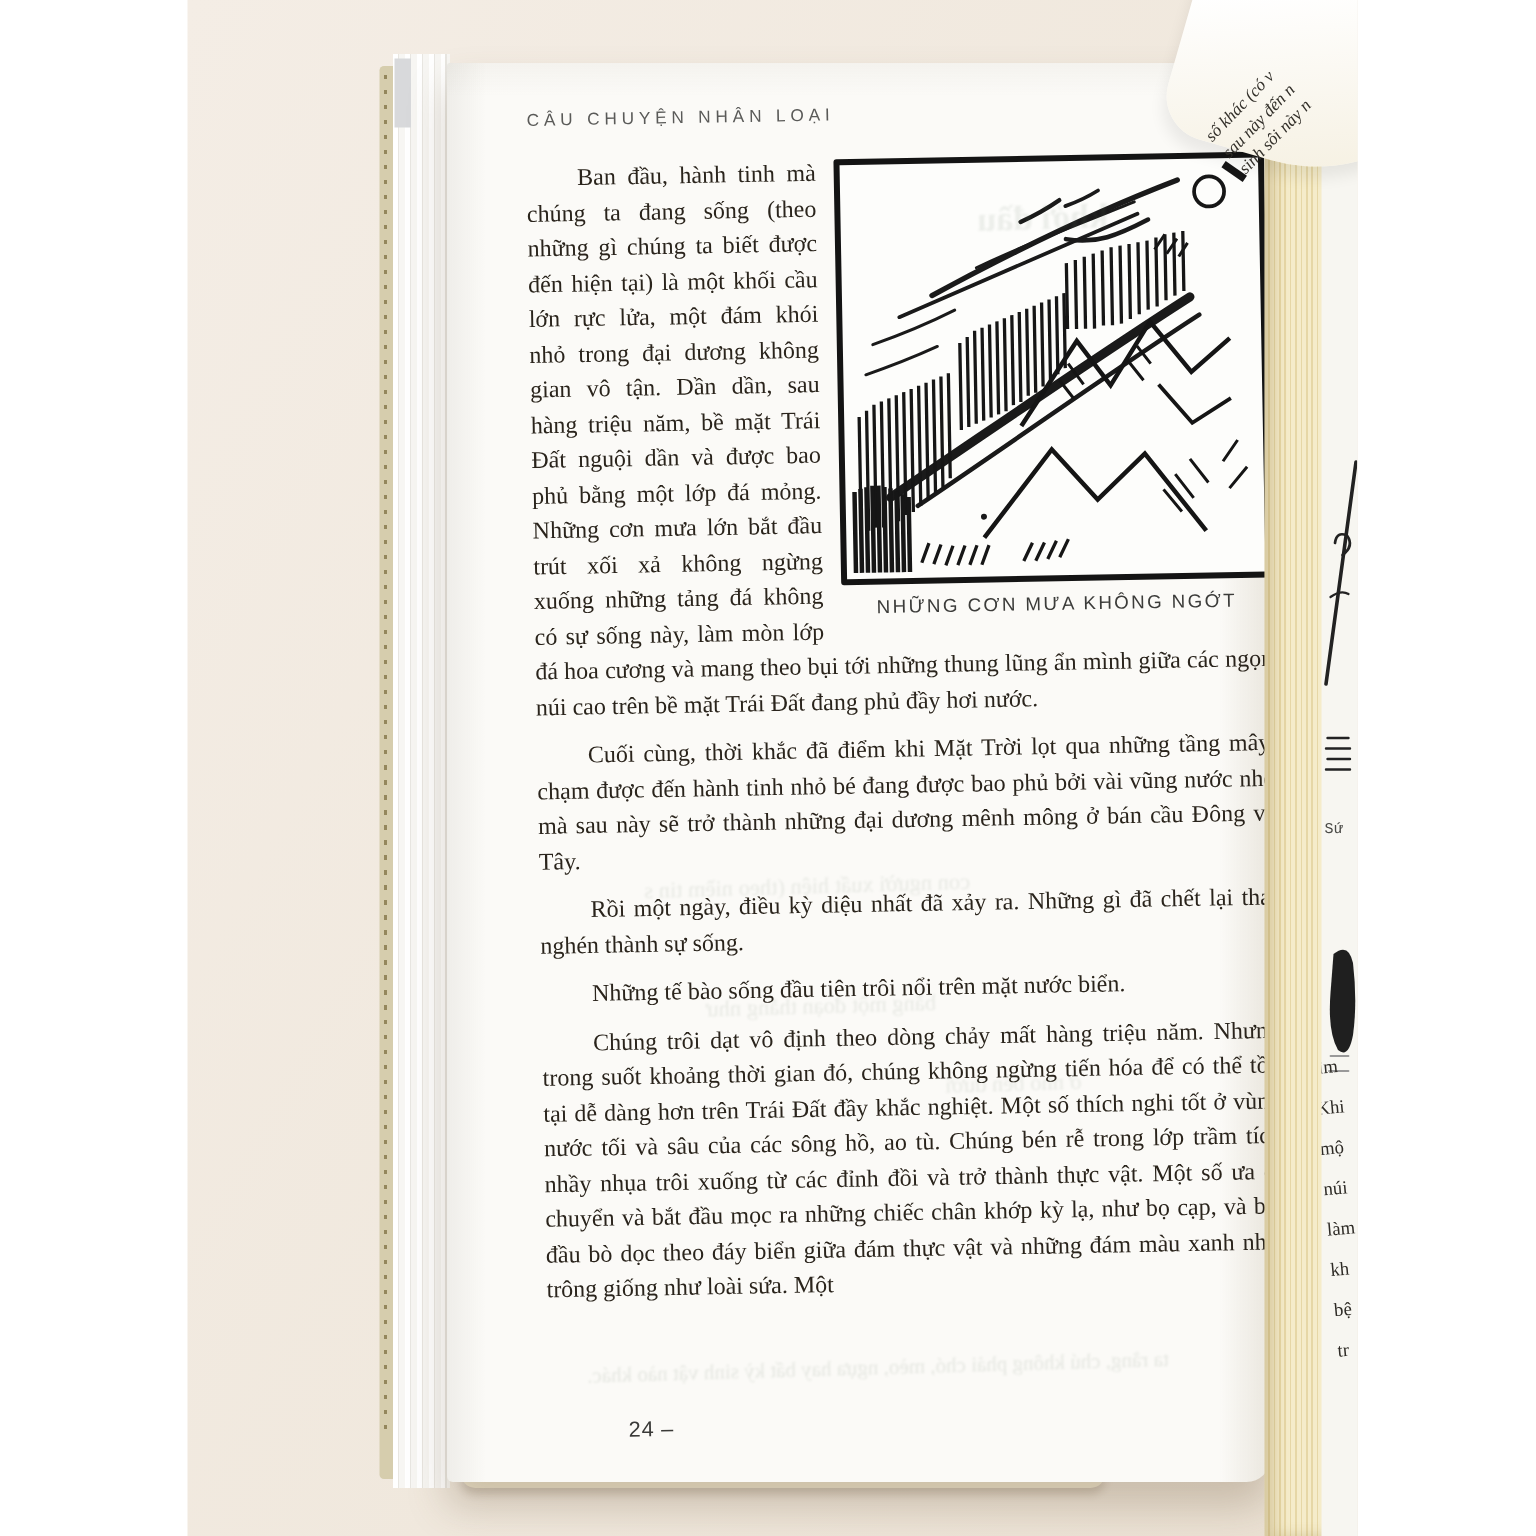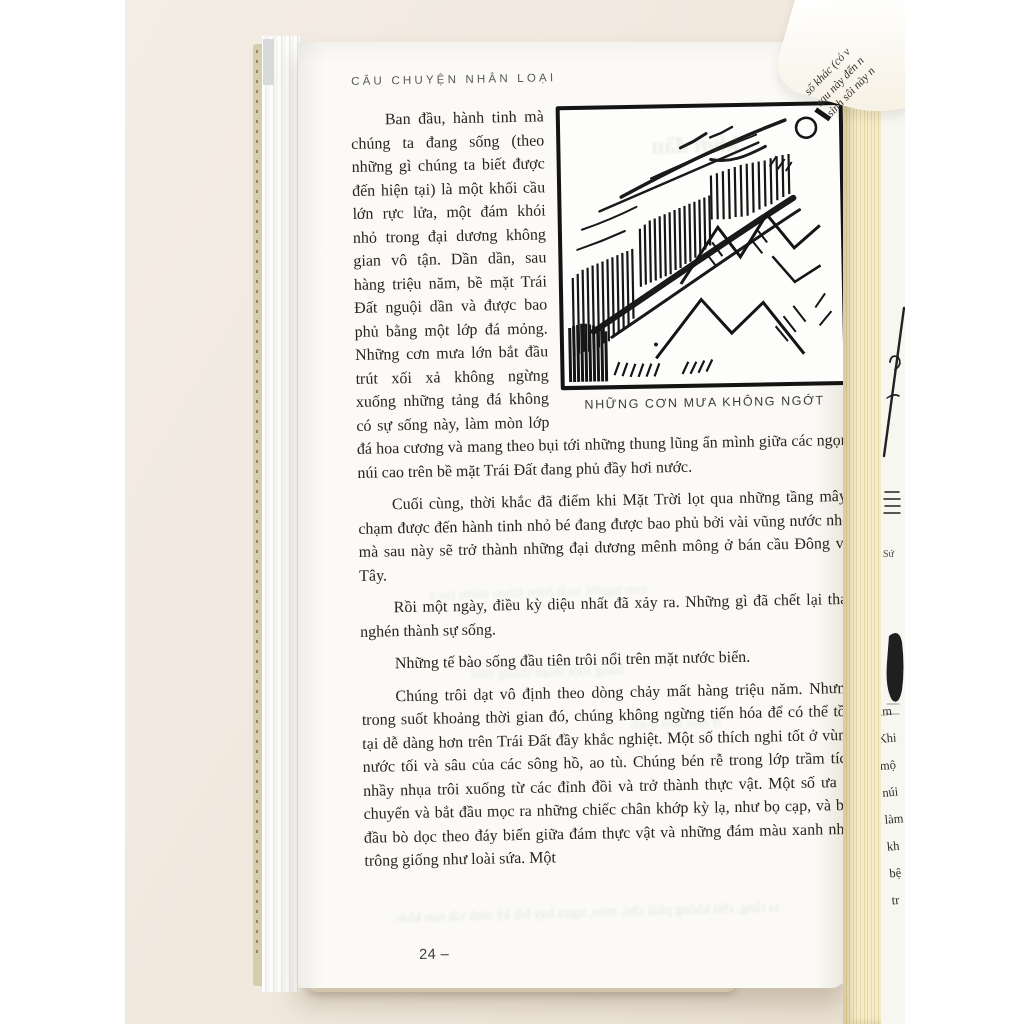--- a/index.html
+++ b/index.html
@@ -69,21 +69,21 @@
   .fore-edge{
     position:absolute;left:718px;top:48px;width:40px;height:976px;
     background:repeating-linear-gradient(90deg,#f5ecca 0 2.5px,#e6d7a6 2.5px 3.6px);
     border-radius:18px 6px 0 0;
     box-shadow:inset 7px 0 9px rgba(140,110,50,.28);
   }
   
   .sliver{position:absolute;left:756px;top:56px;width:24px;height:968px;background:#f7f6f1;overflow:hidden;}
   .frag-col{position:absolute;left:3px;top:648px;font-size:12.5px;color:#2e2b26;transform:rotate(-5deg);}
   .frag-col span{display:block;height:27px;overflow:hidden;}
-  .sfrag{position:absolute;left:2px;top:492px;font-size:10px;color:#4a4a46;}
+  .sfrag{position:absolute;left:2px;top:492px;font-size:10px;color:#4a4a46;font-family:Liberation Mono, monospace;}
   .doodles{position:absolute;left:0;top:250px;}
   
   .curl{position:absolute;left:664px;top:-46px;width:190px;height:160px;
     background:linear-gradient(160deg,#ffffff 30%,#f4eedd);
     border-radius:0 0 110px 30px;transform:rotate(16deg);
     box-shadow:0 8px 10px rgba(0,0,0,.07);}
   .tilted{position:absolute;left:676px;top:88px;transform:rotate(-46deg);transform-origin:0 0;
     font-size:11.5px;color:#33302a;line-height:15.5px;white-space:nowrap;
     font-style:italic;}
 </style>

